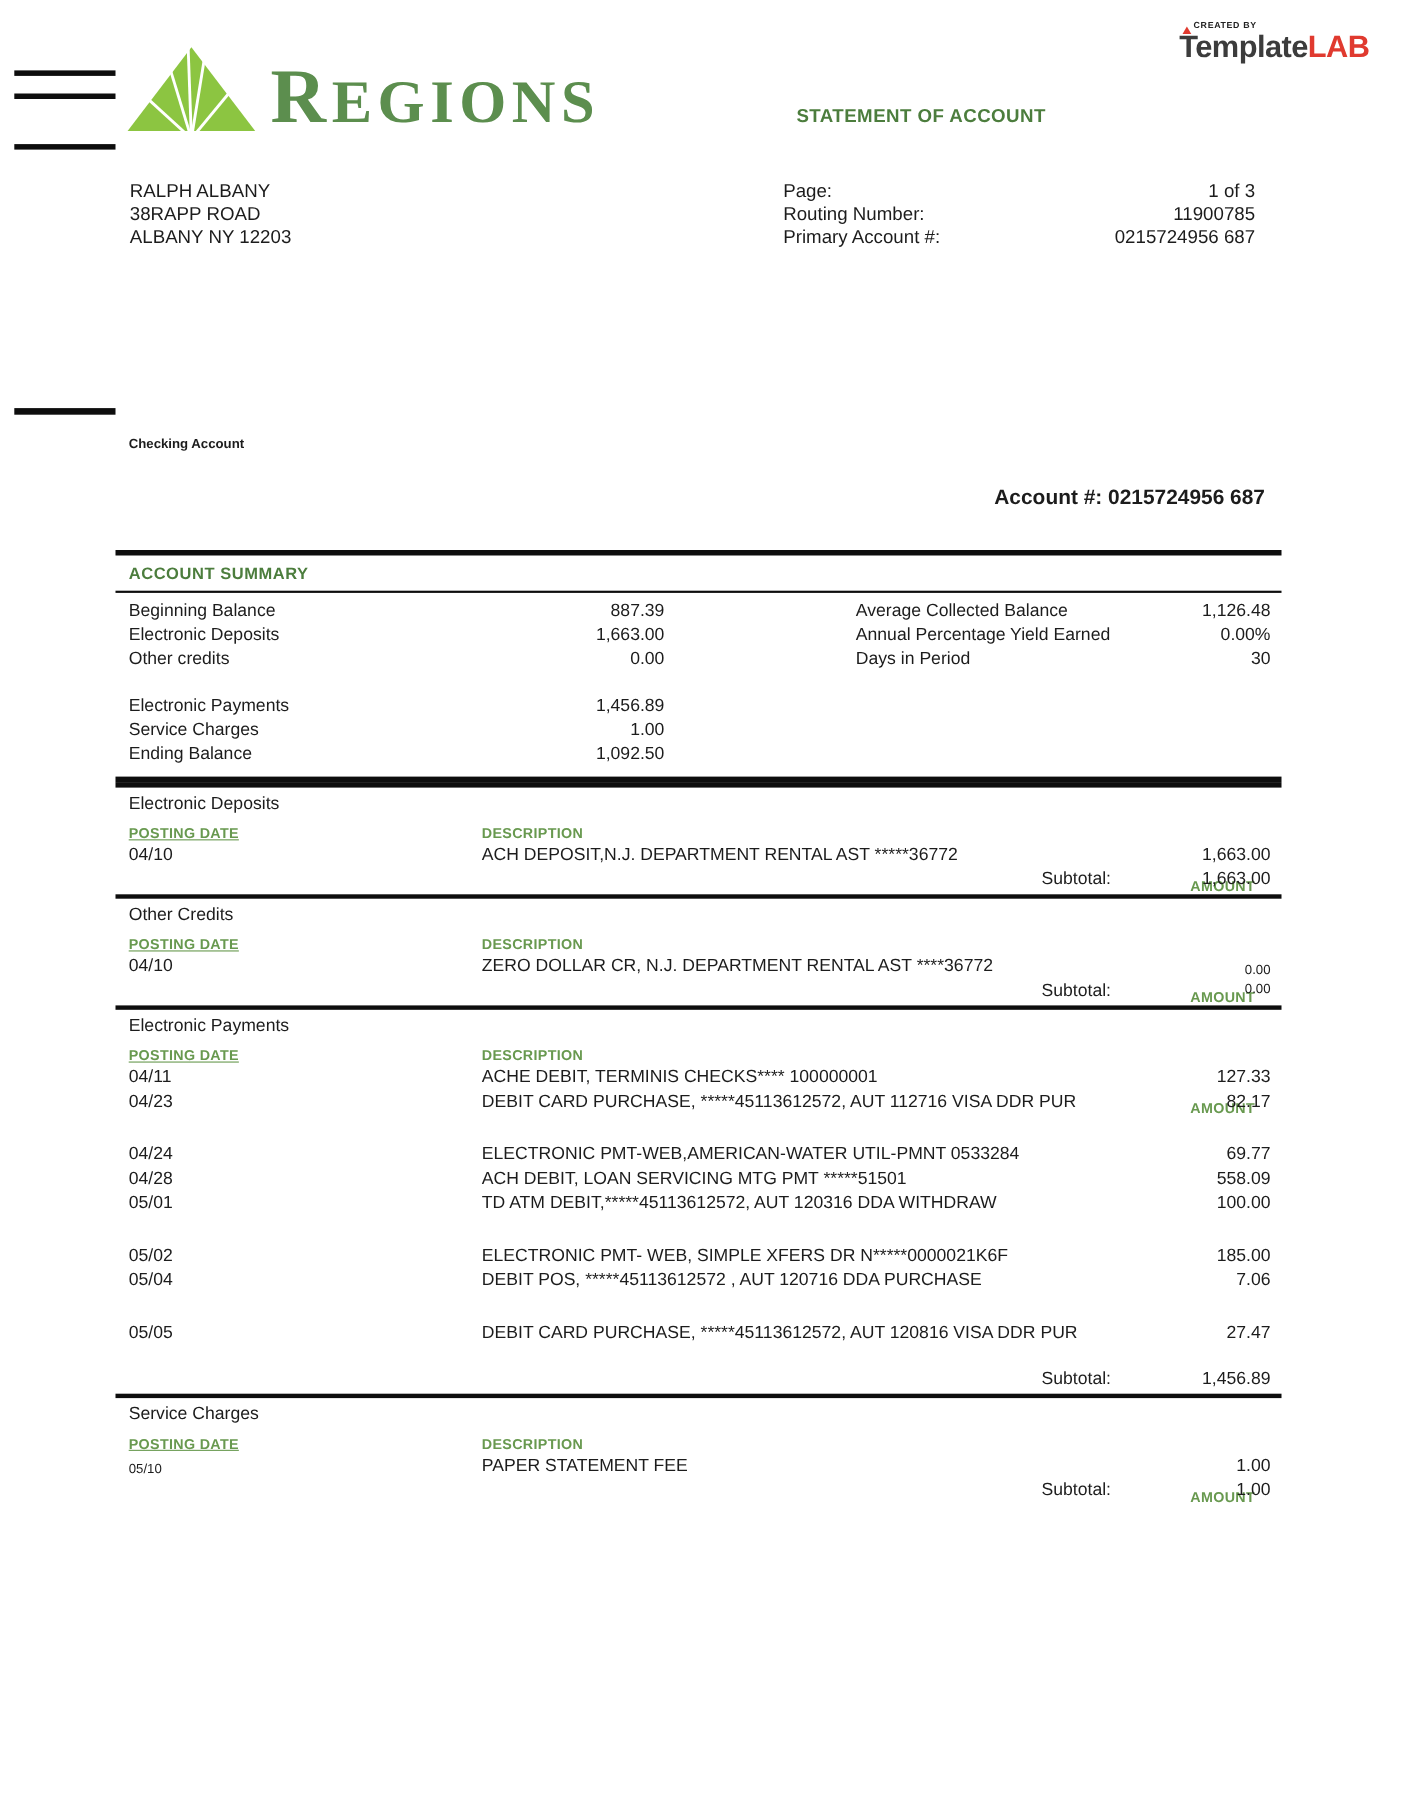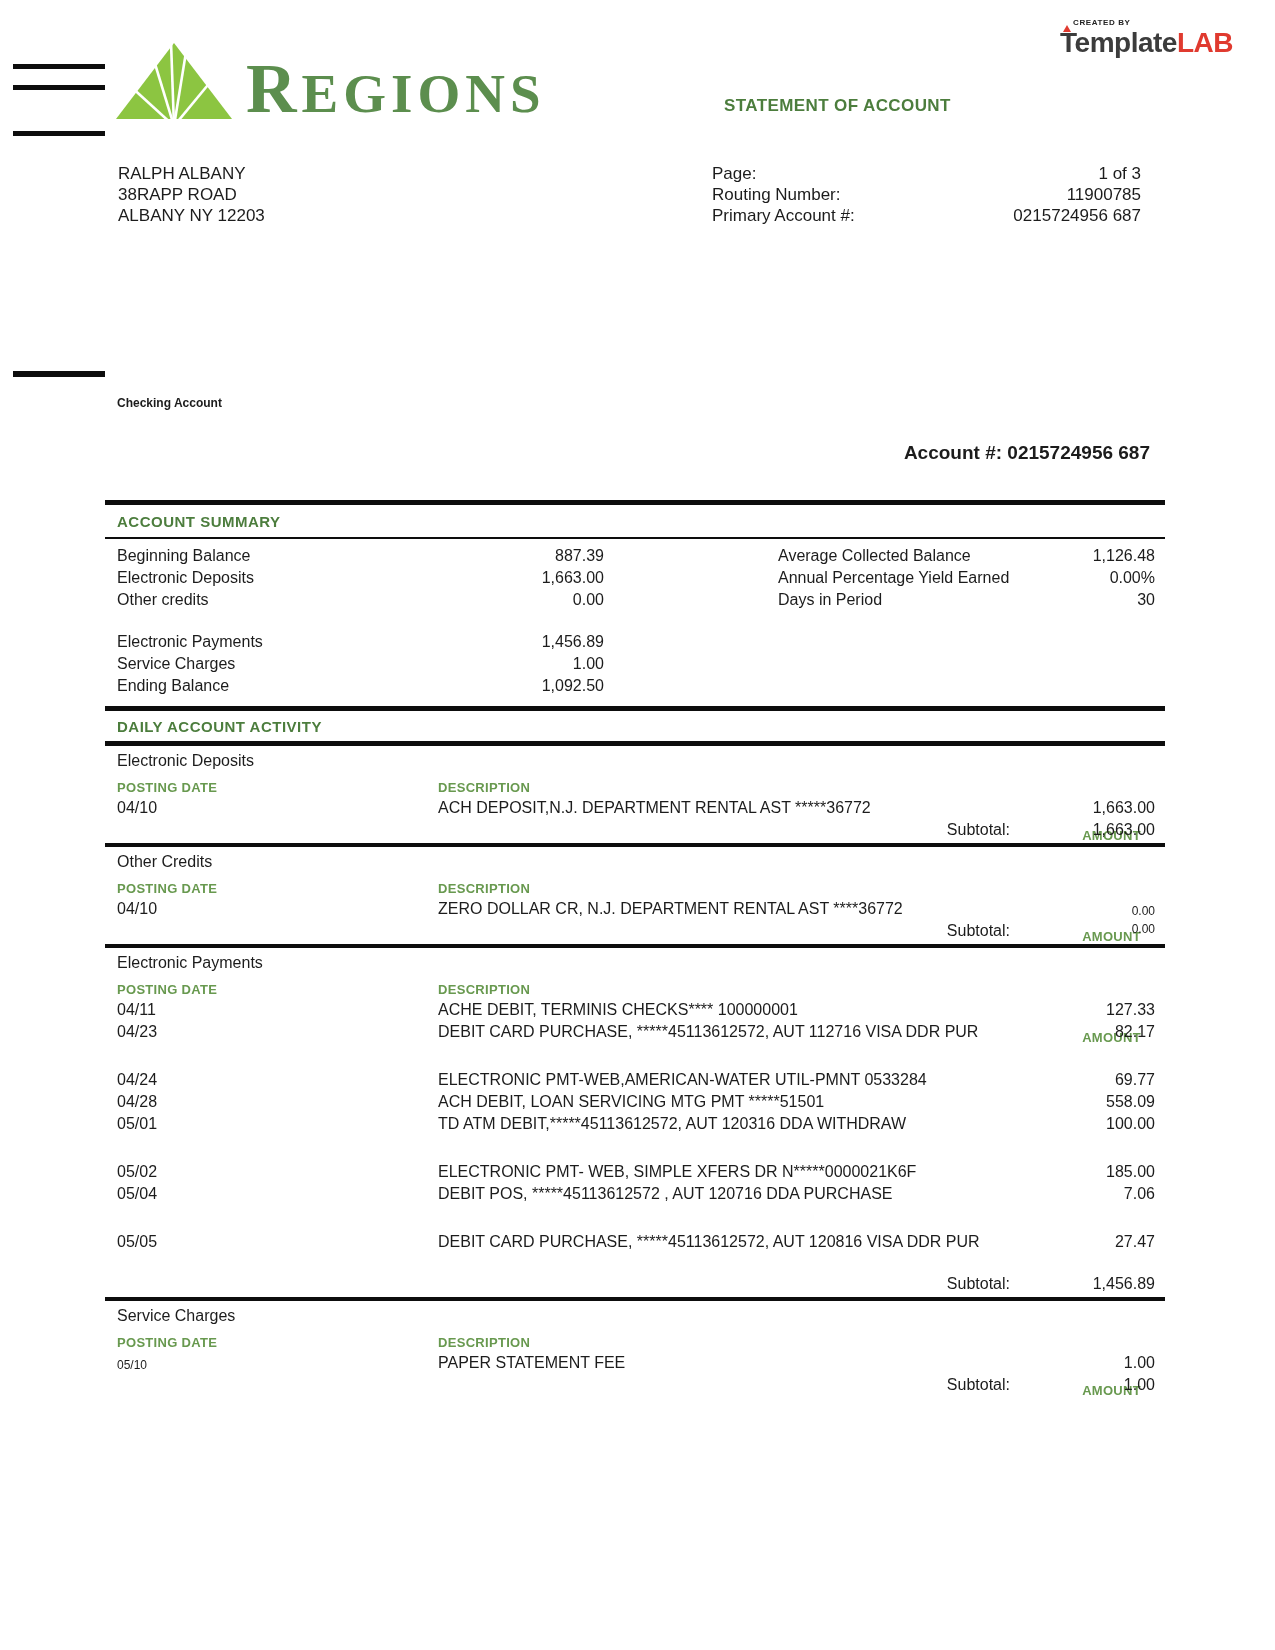--- a/index.html
+++ b/index.html
@@ -16,21 +16,21 @@
   
   .logo{position:absolute;left:115px;top:42px;width:118px;height:78px;}
   .wordmark{
     position:absolute;left:246px;top:54px;line-height:1;white-space:nowrap;
     font-family:"Liberation Serif", serif;font-weight:bold;
     color:var(--regions-green,#5c8e4e);letter-spacing:5px;
   }
   .wordmark .big{font-size:70px;}
   .wordmark .rest{font-size:55px;}
   
-  .tlab{position:absolute;top:18px;right:42px;text-align:left;white-space:nowrap;}
+  .tlab{position:absolute;top:18px;right:30px;text-align:left;white-space:nowrap;}
   .tlab .created-row{display:block;margin-left:3px;height:10px;}
   .tlab .tri{
     display:inline-block;width:0;height:0;margin-right:2px;
     border-left:4px solid transparent;border-right:4px solid transparent;
     border-bottom:7px solid var(--tlab-red,#e03a2f);
   }
   .tlab .created{font-size:8px;font-weight:bold;color:#232323;letter-spacing:0.6px;vertical-align:top;}
   .tlab .name{font-size:28px;font-weight:bold;letter-spacing:-0.5px;line-height:30px;}
   .t-gray{color:var(--tlab-gray,#3c3c3c);}
   .t-red{color:var(--tlab-red,#e03a2f);}
@@ -57,21 +57,21 @@
   .sum-col-right{left:673px;width:377px;}
   .srow{display:flex;justify-content:space-between;height:22px;}
   .srow.gap{margin-top:20px;}
   
   .activity{position:absolute;left:105px;top:706px;width:1060px;}
   .act-title{font-size:15px;font-weight:bold;color:var(--green-title,#4c7d3d);
              padding:7px 0 6px 12px;letter-spacing:0.5px;}
   .sec-name{font-size:16px;padding:6px 0 0 12px;height:20px;}
   .hdr-row{position:relative;height:25px;font-size:13px;font-weight:bold;
            color:var(--green-colhdr,#68994f);letter-spacing:0.3px;}
-  .hdr-date{position:absolute;left:12px;top:8px;}
+  .hdr-date{position:absolute;left:12px;top:8px;text-decoration:underline;}
   .hdr-desc{position:absolute;left:333px;top:8px;}
   .hdr-amt{position:absolute;right:24px;top:8px;margin-top:48px;}
   .arow{position:relative;height:22px;font-size:16px;}
   .arow.gap{margin-top:26px;}
   .a-date{position:absolute;left:12px;top:2px;}
   .a-desc{position:absolute;left:333px;top:2px;}
   .a-amt{position:absolute;right:10px;top:2px;}
   .txt-small{font-size:12px;top:6px;}
   .subrow{position:relative;height:22px;font-size:16px;}
   .subrow.gap{margin-top:20px;}
@@ -179,21 +179,20 @@
           <div class="srow">
             <span class="slabel">Days in Period</span>
             <span class="svalue">30</span>
           </div>
         </div>
     </div>
   </div>
 
   <div class="activity">
     <div class="rule-thick"></div>
-    <div class="act-title">DAILY ACCOUNT ACTIVITY</div>
     <div class="rule-thick"></div>
     <div id="act-body">
         <div class="sec-name">Electronic Deposits</div>
         <div class="hdr-row">
           <span class="hdr-date">POSTING DATE</span>
           <span class="hdr-desc">DESCRIPTION</span>
           <span class="hdr-amt">AMOUNT</span>
         </div>
         <div class="arow">
           <span class="a-date">04/10</span>

